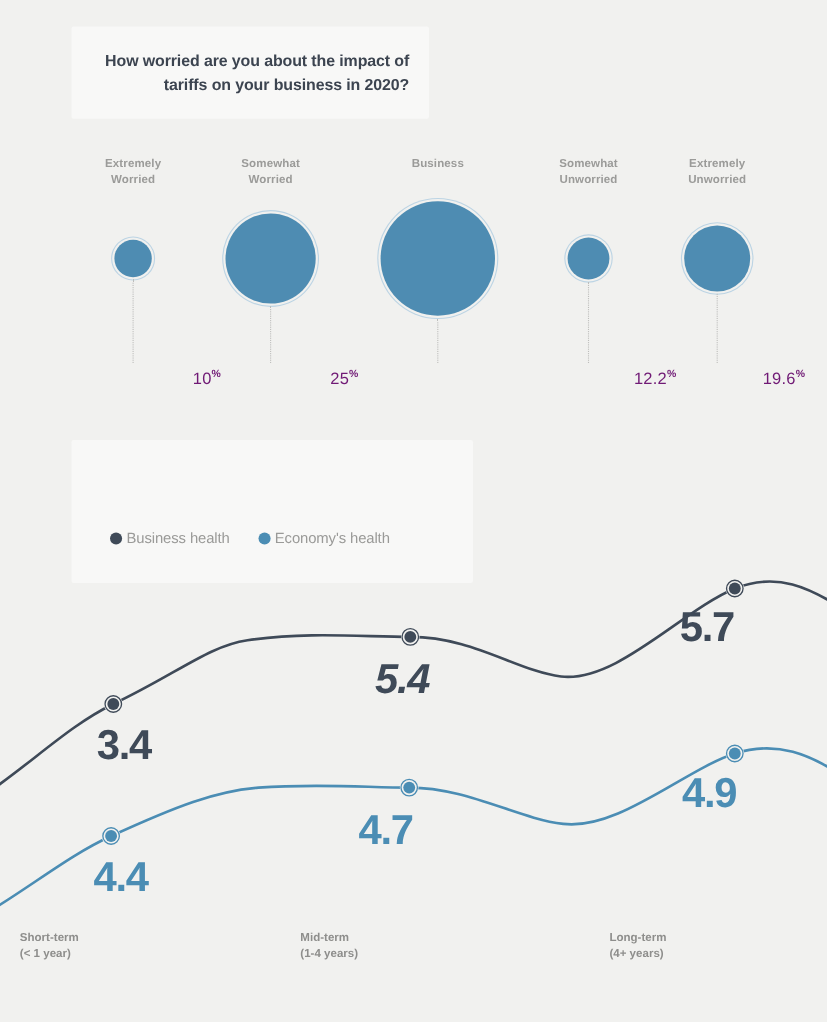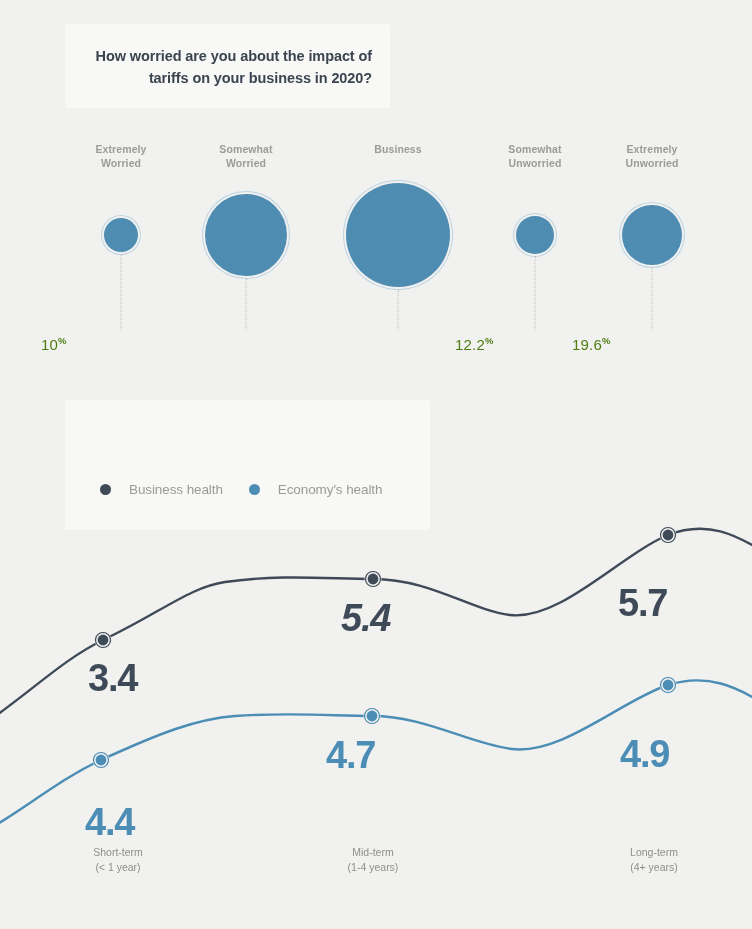--- a/index.html
+++ b/index.html
@@ -41,21 +41,21 @@
 
   
   .legend {
     position: absolute;
     left: 35px;
     top: 82px;
     display: flex;
     align-items: center;
     gap: 26px;
   }
-  .legend-item { display: flex; align-items: center; gap: 18px; }
+  .legend-item { display: flex; align-items: center; gap: 4px; }
   .legend-dot { width: 11px; height: 11px; border-radius: 50%; display: block; }
   .legend-dot.business { background: #3f4a58; }
   .legend-dot.economy  { background: #4b8db4; }
   .legend-label {
     font-size: 13.5px;
     color: #9a9a98;
     letter-spacing: -0.1px;
   }
 
   
@@ -97,23 +97,23 @@
     position: absolute;
     left: 50%;
     width: 1px;
     border-left: 1px dotted #bdbdbb;
     transform: translateX(-50%);
   }
   .bubble-value {
     position: absolute;
     left: 0; right: 0;
     top: 205px;
-    text-align: left;
+    text-align: right;
     font-size: 15px;
-    color: #4d7c0f;
+    color: #701a75;
     letter-spacing: 0.2px;
   }
   .bubble-value .pct {
     font-size: 9.5px;
     vertical-align: super;
     font-weight: bold;
   }
 
   
   #line-chart {
@@ -132,23 +132,22 @@
   }
   .pt-value.business { color: #3f4a58; }
   .pt-value.economy  { color: #4b8db4; }
 
   
   #x-axis { position: absolute; left: 0; top: 845px; width: 752px; height: 50px; }
   .x-tick {
     position: absolute;
     width: 200px;
     margin-left: -100px;
-    text-align: center;
     font-size: 10.5px;
-    font-weight: normal;
+    font-weight: bold;
     color: #8e8e8c;
     line-height: 1.45;
   }
 </style>
 </head>
 <body>
 
 <div id="root">
 
   <div class="card" id="card-tariffs">
@@ -171,20 +170,21 @@
 
     <div class="bubble-col" style="left:246px;">
       <div class="bubble-cat-label">
         <span>Somewhat</span><br>
         <span>Worried</span>
       </div>
       <div class="bubble-wrap">
         <div class="bubble" style="width:82px;height:82px;"></div>
       </div>
       <div class="bubble-connector" style="top:148px;height:52px;"></div>
+      <div class="bubble-value"><span>25</span><span class="pct">%</span></div>
     </div>
 
     <div class="bubble-col" style="left:398px;">
       <div class="bubble-cat-label">
         <span>Business</span>
       </div>
       <div class="bubble-wrap">
         <div class="bubble" style="width:104px;height:104px;"></div>
       </div>
       <div class="bubble-connector" style="top:160px;height:40px;"></div>
@@ -259,25 +259,25 @@
         <circle cx="372" cy="221" r="5.4" fill="#4b8db4"></circle>
 
         <circle cx="668" cy="190" r="8.5" fill="#f1f1ef"></circle>
         <circle cx="668" cy="190" r="7.5" fill="none" stroke="#4b8db4" stroke-width="1.2"></circle>
         <circle cx="668" cy="190" r="5.4" fill="#4b8db4"></circle>
       </g>
     </svg>
 
     <div class="pt-value business" style="left:88px;  top:164px;">3.4</div>
     <div class="pt-value business" style="left:341px; top:104px;font-style:italic;">5.4</div>
-    <div class="pt-value business" style="left:618px; top:57px;margin-top:32px;">5.7</div>
-
-    <div class="pt-value economy" style="left:85px;  top:284px;margin-top:24px;">4.4</div>
+    <div class="pt-value business" style="left:618px; top:57px;">5.7</div>
+
+    <div class="pt-value economy" style="left:85px;  top:284px;">4.4</div>
     <div class="pt-value economy" style="left:326px; top:241px;">4.7</div>
-    <div class="pt-value economy" style="left:620px; top:208px;margin-top:32px;">4.9</div>
+    <div class="pt-value economy" style="left:620px; top:208px;">4.9</div>
   </div>
 
   <div id="x-axis">
     <div class="x-tick" style="left:118px;">
       <span>Short-term</span><br>
       <span>(&lt; 1 year)</span>
     </div>
     <div class="x-tick" style="left:373px;">
       <span>Mid-term</span><br>
       <span>(1-4 years)</span>

